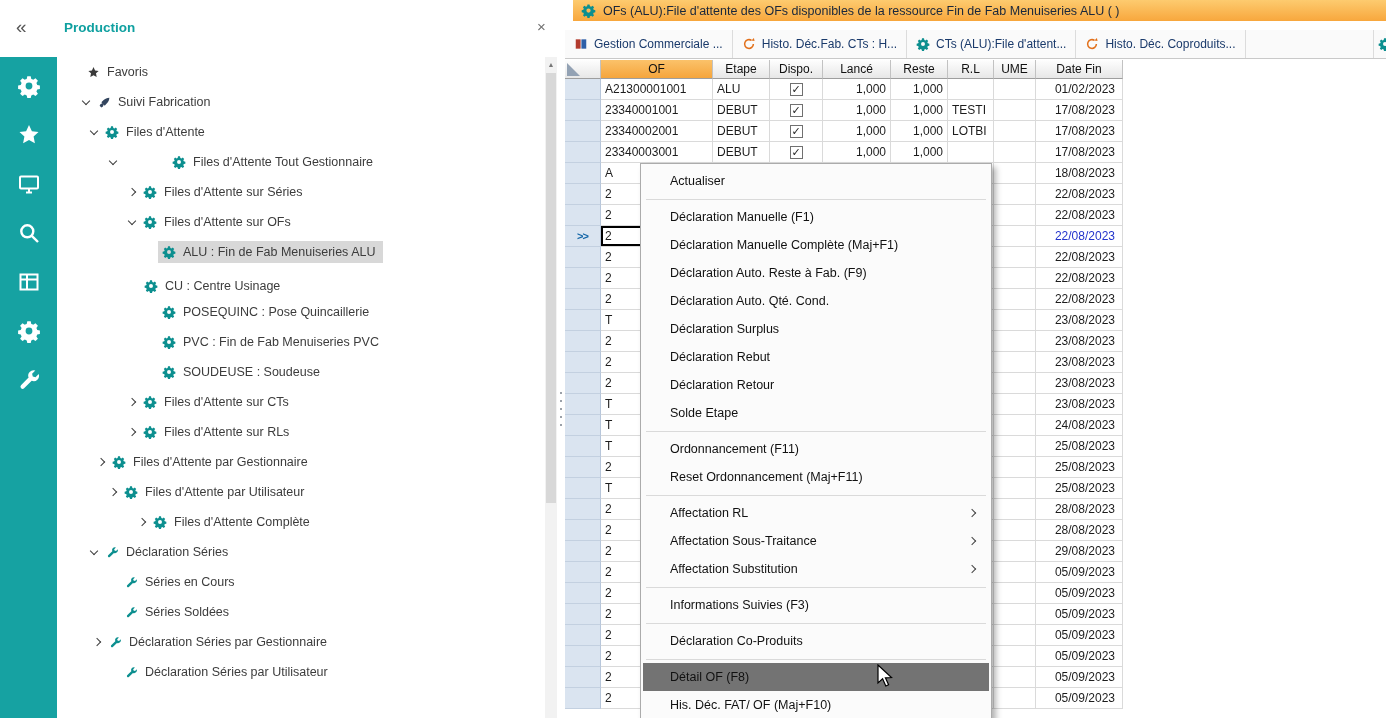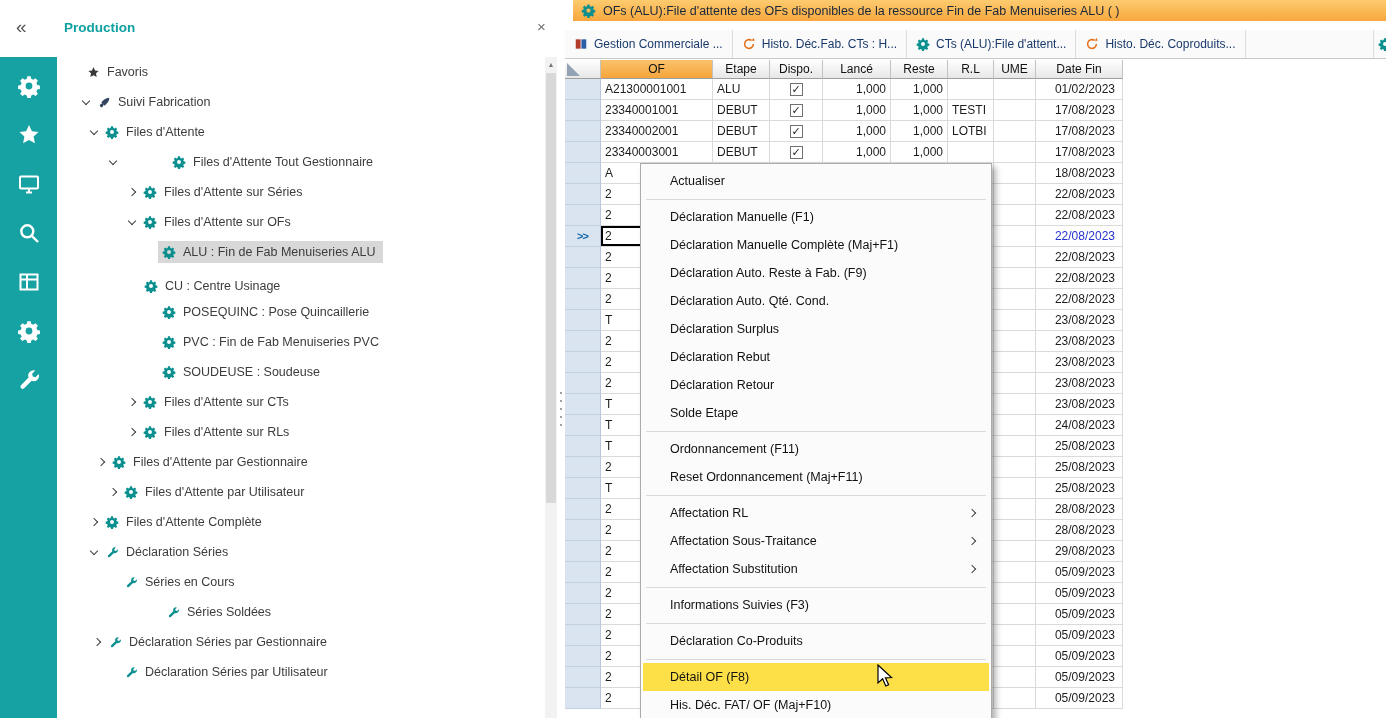--- a/index.html
+++ b/index.html
@@ -71,21 +71,21 @@
   .trow.sel .c-date { color:#2233CC; }
   .trow.sel .c-of { box-shadow:inset 0 0 0 2px #000; }
   .rowmark { color:#1567A8; font-weight:bold; font-size:11px; letter-spacing:-1px; }
   .cb { width:13px; height:13px; background:#fff; border:1px solid #707070; display:flex;
         align-items:center; justify-content:center; font-size:11px; color:#222; line-height:1; }
 
   
   .menu { position:absolute; left:640px; top:163px; width:352px; background:#FBFBFB;
           border:1px solid #ABABAB; box-shadow:4px 4px 6px rgba(0,0,0,.3); padding:3px 2px; z-index:40; }
   .mi { height:28px; display:flex; align-items:center; padding:0 14px 0 27px; font-size:12.5px; color:#111; cursor:pointer; }
-  .mi.hl { background:#fde047; }
+  .mi.hl { background:#737373; }
   .mi .arrow { margin-left:auto; width:6px; height:6px; border-right:1.4px solid #444;
                border-bottom:1.4px solid #444; transform:rotate(-45deg); }
   .msep { height:8px; position:relative; }
   .msep::after { content:""; position:absolute; left:3px; right:3px; top:3.5px; height:1px; background:#DADADA; }
 
   .cursor { position:absolute; left:877px; top:664px; z-index:99; pointer-events:none; }
 </style>
 </head>
 <body>
 
@@ -315,21 +315,21 @@
         </span>
     <span class="row-inner">
       <span class="tree-icon">
             <svg width="14" height="14" viewBox="0 0 24 24">
               <path fill-rule="evenodd" fill="#0C8F8F" d="M10.3 2.3h3.4l.6 2.7c.67.2 1.3.46 1.9.8l2.3-1.5 2.4 2.4-1.5 2.3c.34.6.6 1.23.8 1.9l2.7.6v3.4l-2.7.6c-.2.67-.46 1.3-.8 1.9l1.5 2.3-2.4 2.4-2.3-1.5c-.6.34-1.23.6-1.9.8l-.6 2.7h-3.4l-.6-2.7c-.67-.2-1.3-.46-1.9-.8l-2.3 1.5-2.4-2.4 1.5-2.3c-.34-.6-.6-1.23-.8-1.9l-2.7-.6v-3.4l2.7-.6c.2-.67.46-1.3.8-1.9l-1.5-2.3 2.4-2.4 2.3 1.5c.6-.34 1.23-.6 1.9-.8zM12 8.6a3.4 3.4 0 1 0 0 6.8 3.4 3.4 0 0 0 0-6.8z"></path>
             </svg>
           </span>
       <span class="tree-label">Files d'Attente par Utilisateur</span>
     </span>
   </div>
-      <div class="tree-row" style="padding-left: 29px;">
+      <div class="tree-row" style="padding-left: 45px; margin-left: 32px;">
     <span class="expander">
           <span class="chev r"></span>
         </span>
     <span class="row-inner">
       <span class="tree-icon">
             <svg width="14" height="14" viewBox="0 0 24 24">
               <path fill-rule="evenodd" fill="#0C8F8F" d="M10.3 2.3h3.4l.6 2.7c.67.2 1.3.46 1.9.8l2.3-1.5 2.4 2.4-1.5 2.3c.34.6.6 1.23.8 1.9l2.7.6v3.4l-2.7.6c-.2.67-.46 1.3-.8 1.9l1.5 2.3-2.4 2.4-2.3-1.5c-.6.34-1.23.6-1.9.8l-.6 2.7h-3.4l-.6-2.7c-.67-.2-1.3-.46-1.9-.8l-2.3 1.5-2.4-2.4 1.5-2.3c-.34-.6-.6-1.23-.8-1.9l-2.7-.6v-3.4l2.7-.6c.2-.67.46-1.3.8-1.9l-1.5-2.3 2.4-2.4 2.3 1.5c.6-.34 1.23-.6 1.9-.8zM12 8.6a3.4 3.4 0 1 0 0 6.8 3.4 3.4 0 0 0 0-6.8z"></path>
             </svg>
           </span>
       <span class="tree-label">Files d'Attente Complète</span>
@@ -352,21 +352,21 @@
     <span class="expander"></span>
     <span class="row-inner">
       <span class="tree-icon">
             <svg width="13" height="13" viewBox="0 0 24 24">
               <path fill="#0C8F8F" d="M21.7 6a5.3 5.3 0 0 1-7 6.7l-7.6 7.6a2.2 2.2 0 0 1-3.1-3.1l7.6-7.6a5.3 5.3 0 0 1 6.7-7l-3.2 3.2.7 2.7 2.7.7z"></path>
             </svg>
           </span>
       <span class="tree-label">Séries en Cours</span>
     </span>
   </div>
-      <div class="tree-row" style="padding-left: 48px; gap: 42px;">
+      <div class="tree-row" style="padding-left: 48px;">
     <span class="expander"></span>
     <span class="row-inner">
       <span class="tree-icon">
             <svg width="13" height="13" viewBox="0 0 24 24">
               <path fill="#0C8F8F" d="M21.7 6a5.3 5.3 0 0 1-7 6.7l-7.6 7.6a2.2 2.2 0 0 1-3.1-3.1l7.6-7.6a5.3 5.3 0 0 1 6.7-7l-3.2 3.2.7 2.7 2.7.7z"></path>
             </svg>
           </span>
       <span class="tree-label">Séries Soldées</span>
     </span>
   </div>

